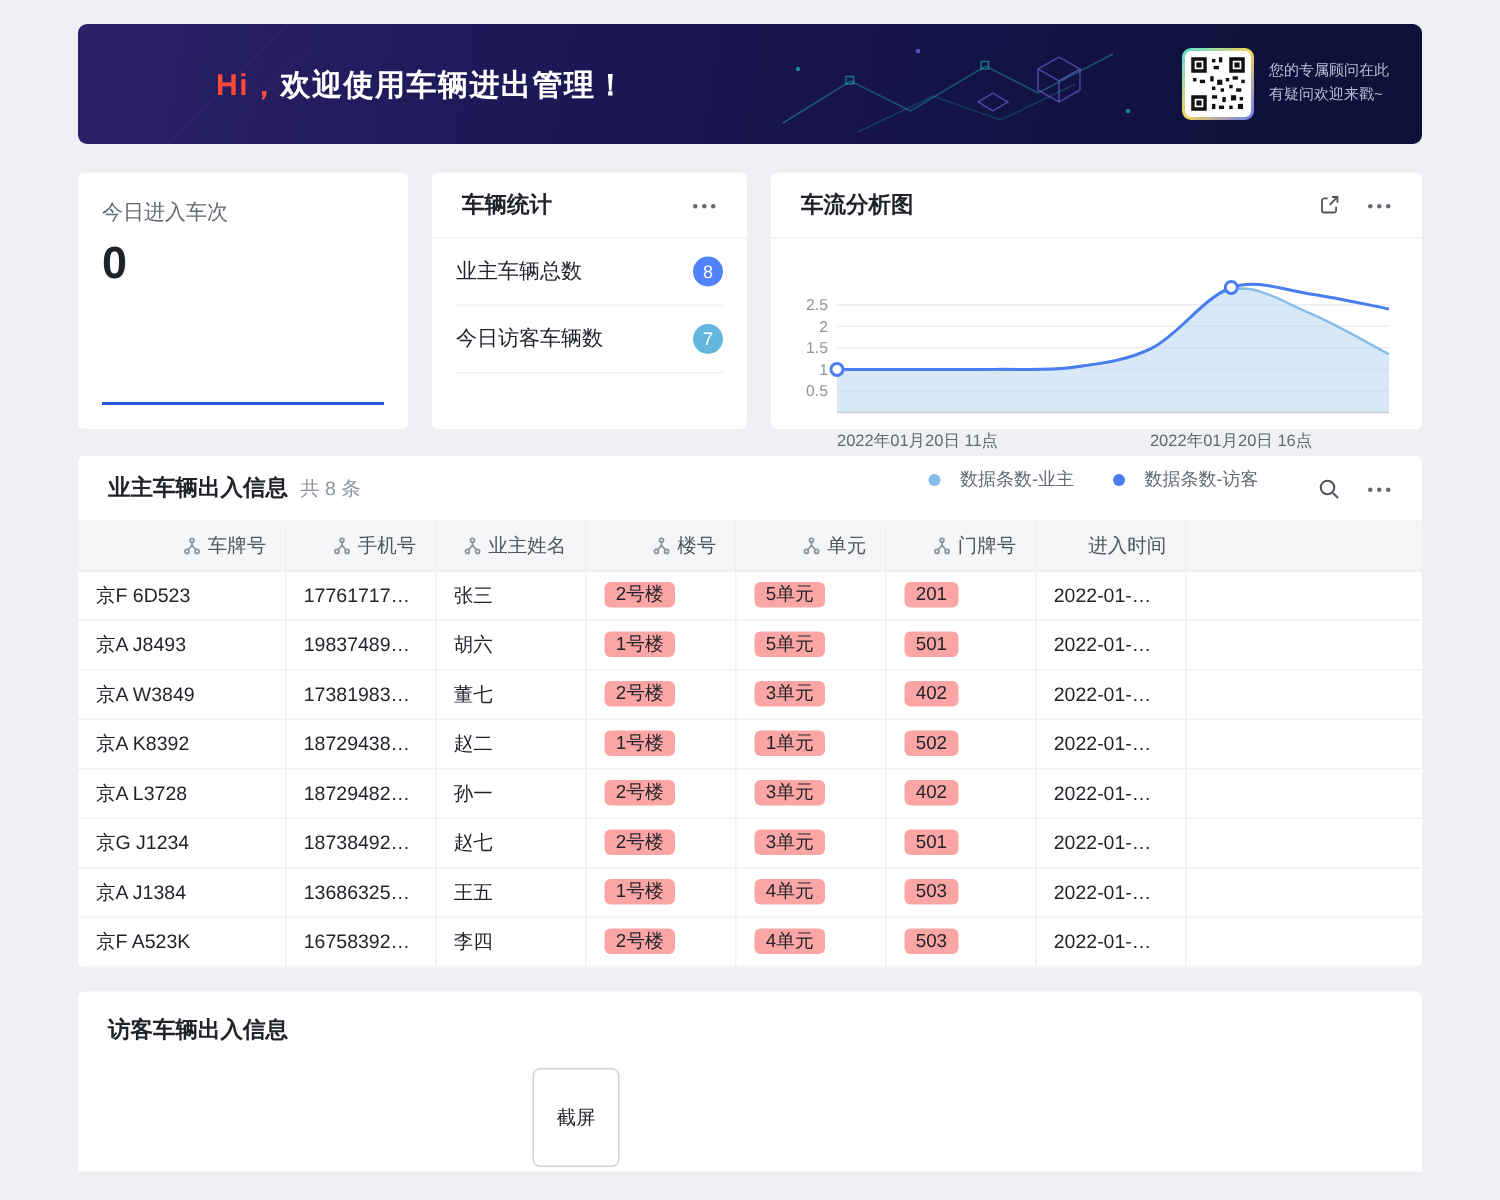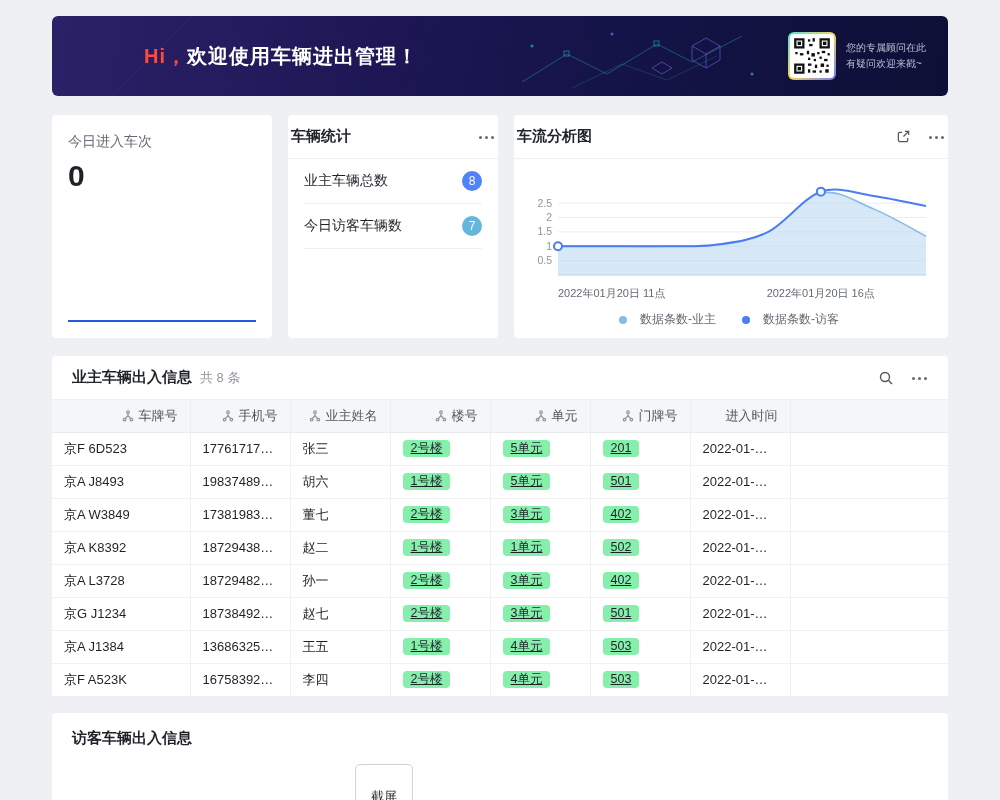--- a/index.html
+++ b/index.html
@@ -14,28 +14,28 @@
   .banner-deco { position:absolute; inset:0; pointer-events:none; }
   .banner-title { position:relative; margin-left:92px; font-size:20px; font-weight:bold; color:#fff; letter-spacing:1px; }
   .banner-title .hi { color:#ff4a3a; }
   .banner-right { position:absolute; right:22px; top:50%; transform:translateY(-50%); display:flex; align-items:center; gap:10px;justify-content:flex-end; }
   .qr-wrap { width:48px; height:48px; border-radius:6px; padding:2px;
     background:linear-gradient(135deg,#54e3d6,#f5d35a,#6a7bf7); }
   .qr-inner { width:100%; height:100%; background:#fff; border-radius:4px; display:flex; align-items:center; justify-content:center; }
   .qr-caption { color:#b9bdd4; font-size:10px; line-height:1.6; }
 
   
-  .cards { display:flex; gap:16px; margin-top:19px; height:223px; }
+  .cards { display:flex; gap:16px; margin-top:19px; height:171px; }
   .card { background:#fff; border-radius:4px; position:relative; }
   .card-stat { width:220px; padding:18px 16px; }
   .stat-label { font-size:14px; color:#646a73; }
   .stat-value { font-size:30px; font-weight:bold; margin-top:8px; }
   .stat-underline { position:absolute; left:16px; right:16px; bottom:16px; height:2px; background:#245bdb; }
 
-  .card-head { display:flex; align-items:center; padding:12px 3px; border-bottom:1px solid #eff0f1; }
+  .card-head { display:flex; align-items:center; padding:12px 20px; border-bottom:1px solid #eff0f1; }
   .card-title { font-size:15px; font-weight:bold; }
   .head-actions { margin-left:auto; display:flex; align-items:center; gap:16px; }
   .more-icon { width:18px; height:16px; position:relative; cursor:pointer; }
   .more-icon i { position:absolute; top:7px; left:8px; width:3px; height:3px; border-radius:50%;
     background:#646a73; box-shadow:-6px 0 0 #646a73, 6px 0 0 #646a73; }
 
   .card-vstats { width:210px; }
   .vrow { display:flex; align-items:center; justify-content:space-between;
     height:45px; margin:0 16px; border-bottom:1px solid #eff0f1; }
   .vrow-label { font-size:14px; color:#1f2329; }
@@ -53,21 +53,21 @@
   .table-head { display:flex; align-items:center; padding:12px 20px; border-bottom:1px solid #eff0f1; }
   .table-title { font-size:15px; font-weight:bold; }
   .table-count { font-size:13px; color:#8f959e; margin-left:8px; }
   table.grid { width:100%; border-collapse:collapse; font-size:13px; table-layout:fixed; }
   .grid th { background:#f5f6f7; font-weight:normal; color:#51565d; height:32px; text-align:right;
     padding:0 12px; border-right:1px solid #eceef0; border-bottom:1px solid #e8eaec; white-space:nowrap; overflow:hidden; }
   .grid th:last-child, .grid td:last-child { border-right:none; }
   .grid td { height:33px; padding:0 12px; border-right:1px solid #f0f1f2; border-bottom:1px solid #f0f1f2;
     white-space:nowrap; overflow:hidden; }
   .col-icon { display:inline-block; vertical-align:-2px; margin-right:5px; }
-  .pill { display:inline-block; background:#86efac; border-radius:4px; padding:0 8px; font-size:12.5px; line-height:1.3;text-decoration:underline; }
+  .pill { display:inline-block; background:#fca5a5; border-radius:4px; padding:0 8px; font-size:12.5px; line-height:1.3; }
 
   
   .visitor-card { margin-top:16px; background:#fff; border-radius:4px 4px 0 0; padding:16px 20px; height:120px; }
   .visitor-title { font-size:15px; font-weight:bold;font-family:Liberation Serif, serif; }
   .partial-button { display:inline-block; margin-top:16px; margin-left:283px; background:#fff;
     border:1px solid #d0d3d6; border-radius:5px; padding:23px 15px; font-size:13px; color:#1f2329; cursor:pointer; }
 
   svg text { font-family:"Liberation Sans","DejaVu Sans",sans-serif; }
   .icon-btn { cursor:pointer; display:flex; align-items:center; }
 </style>

